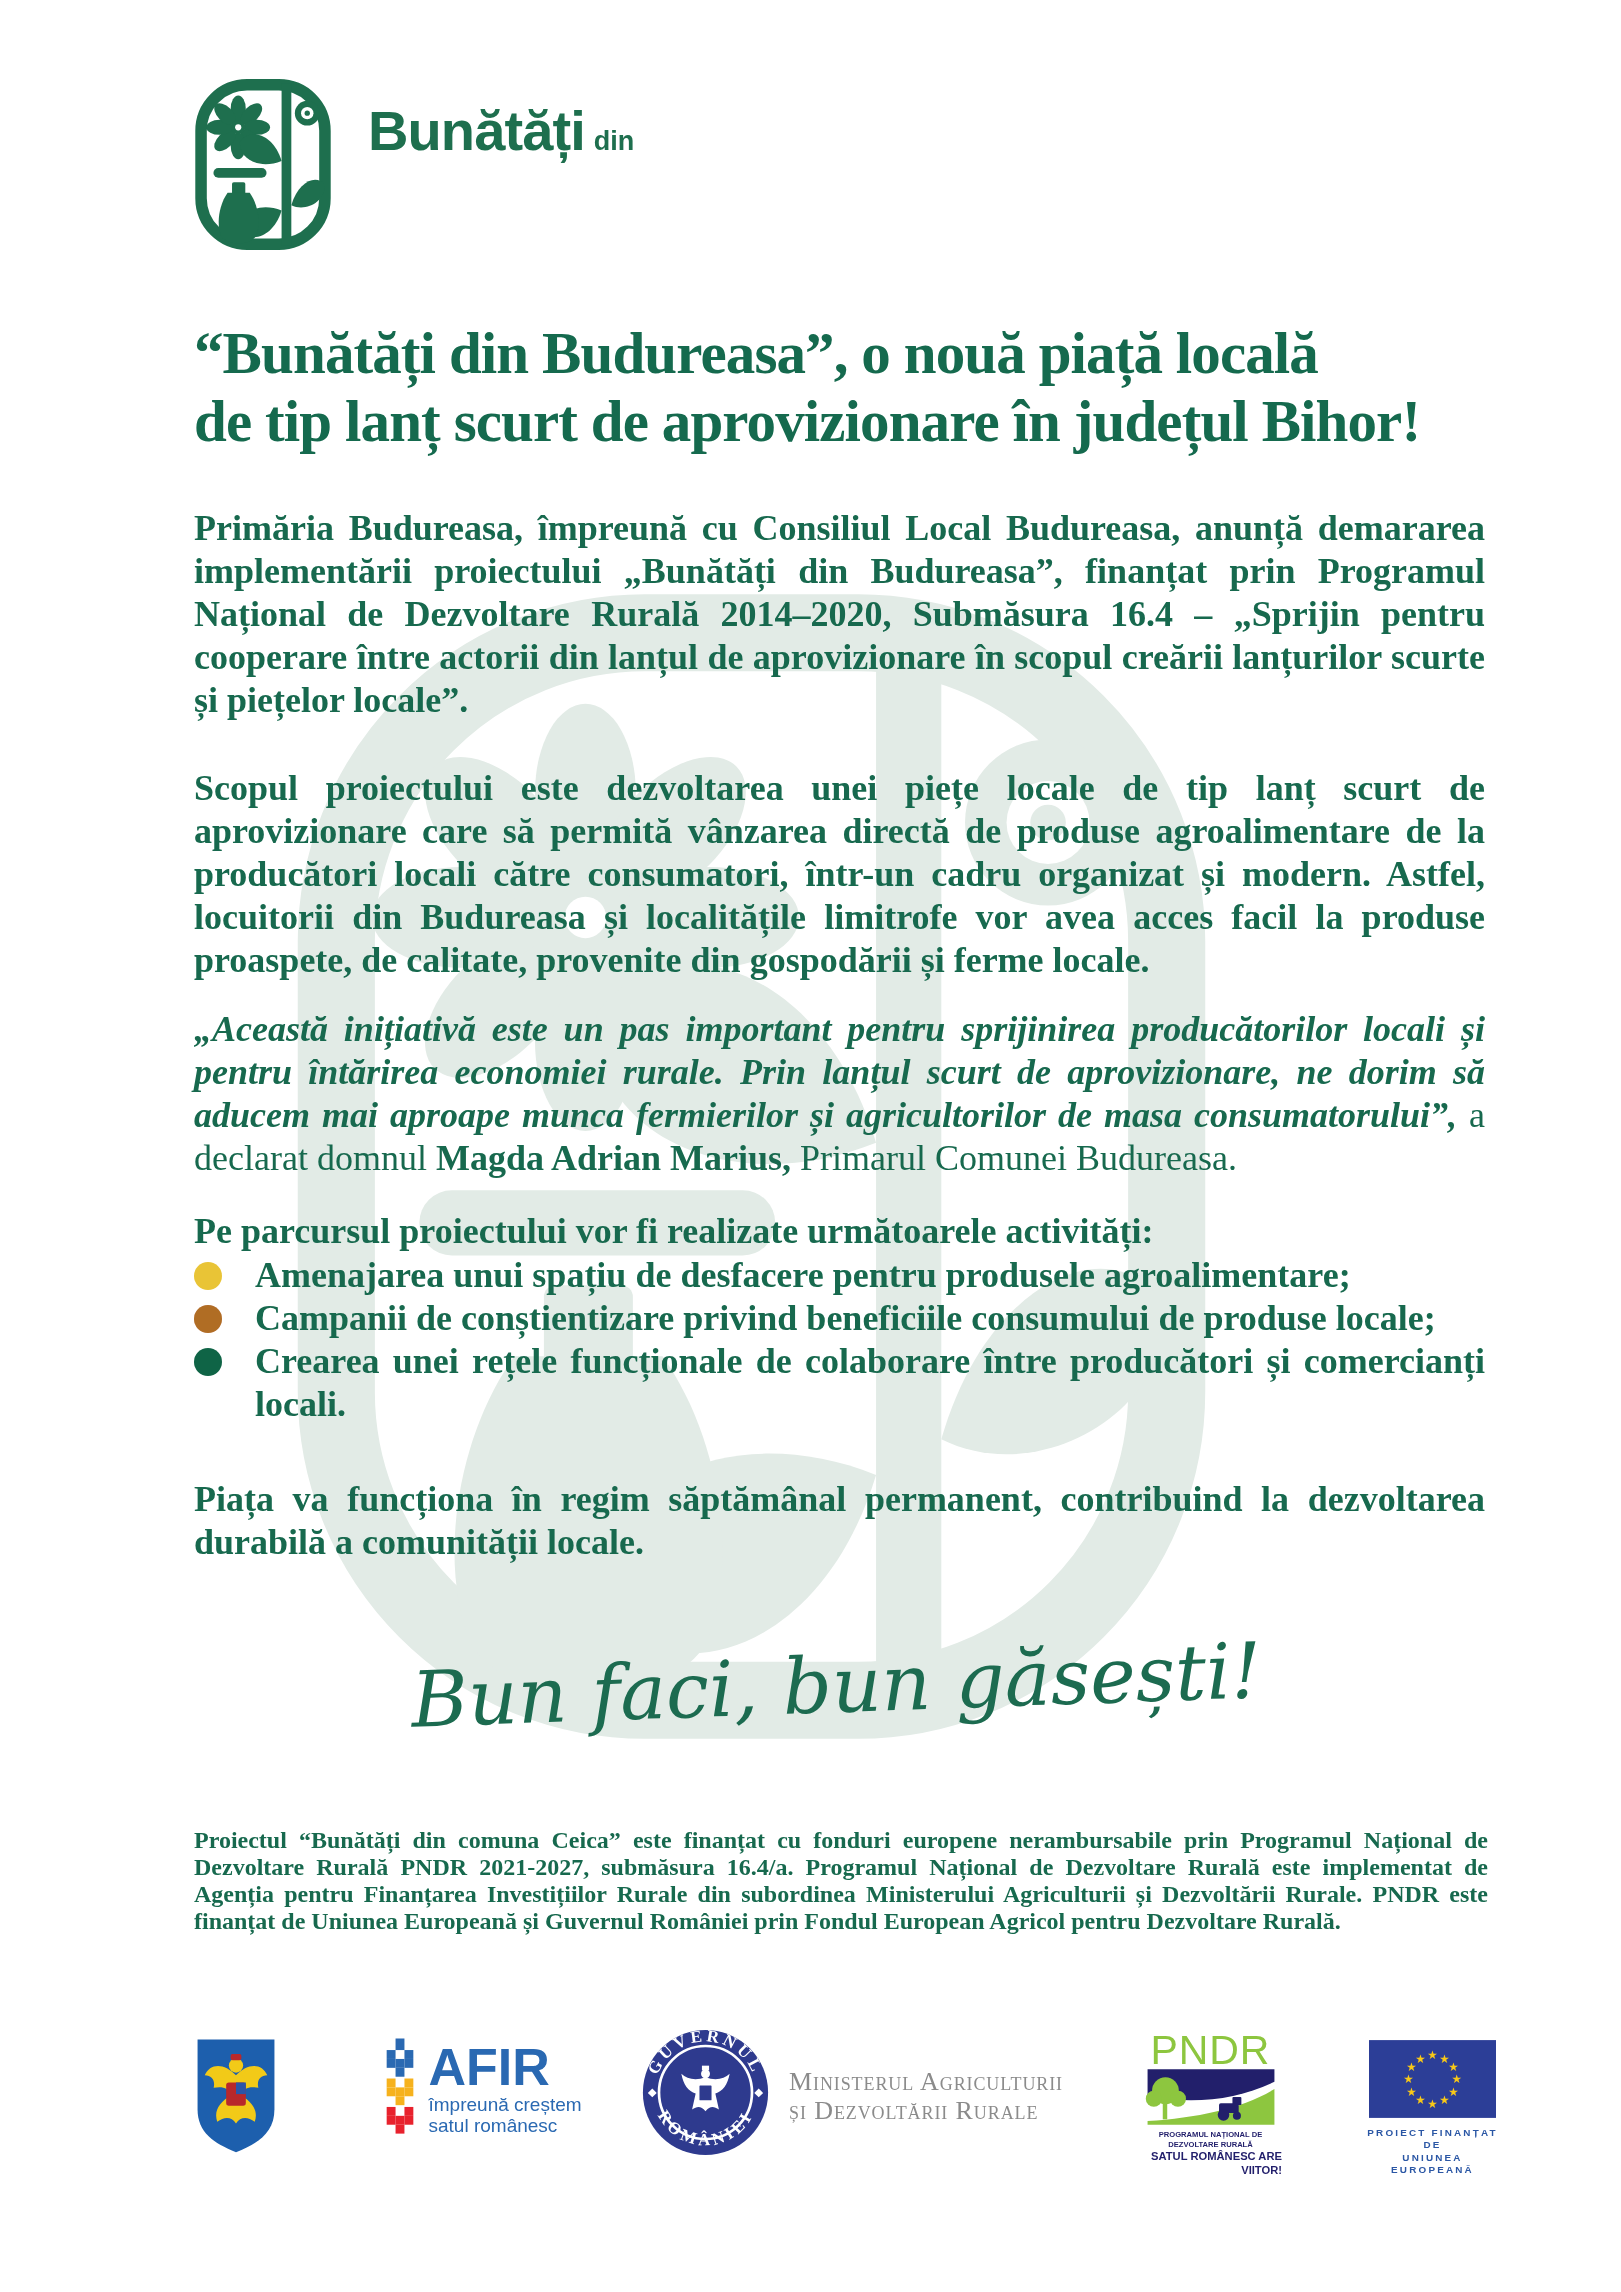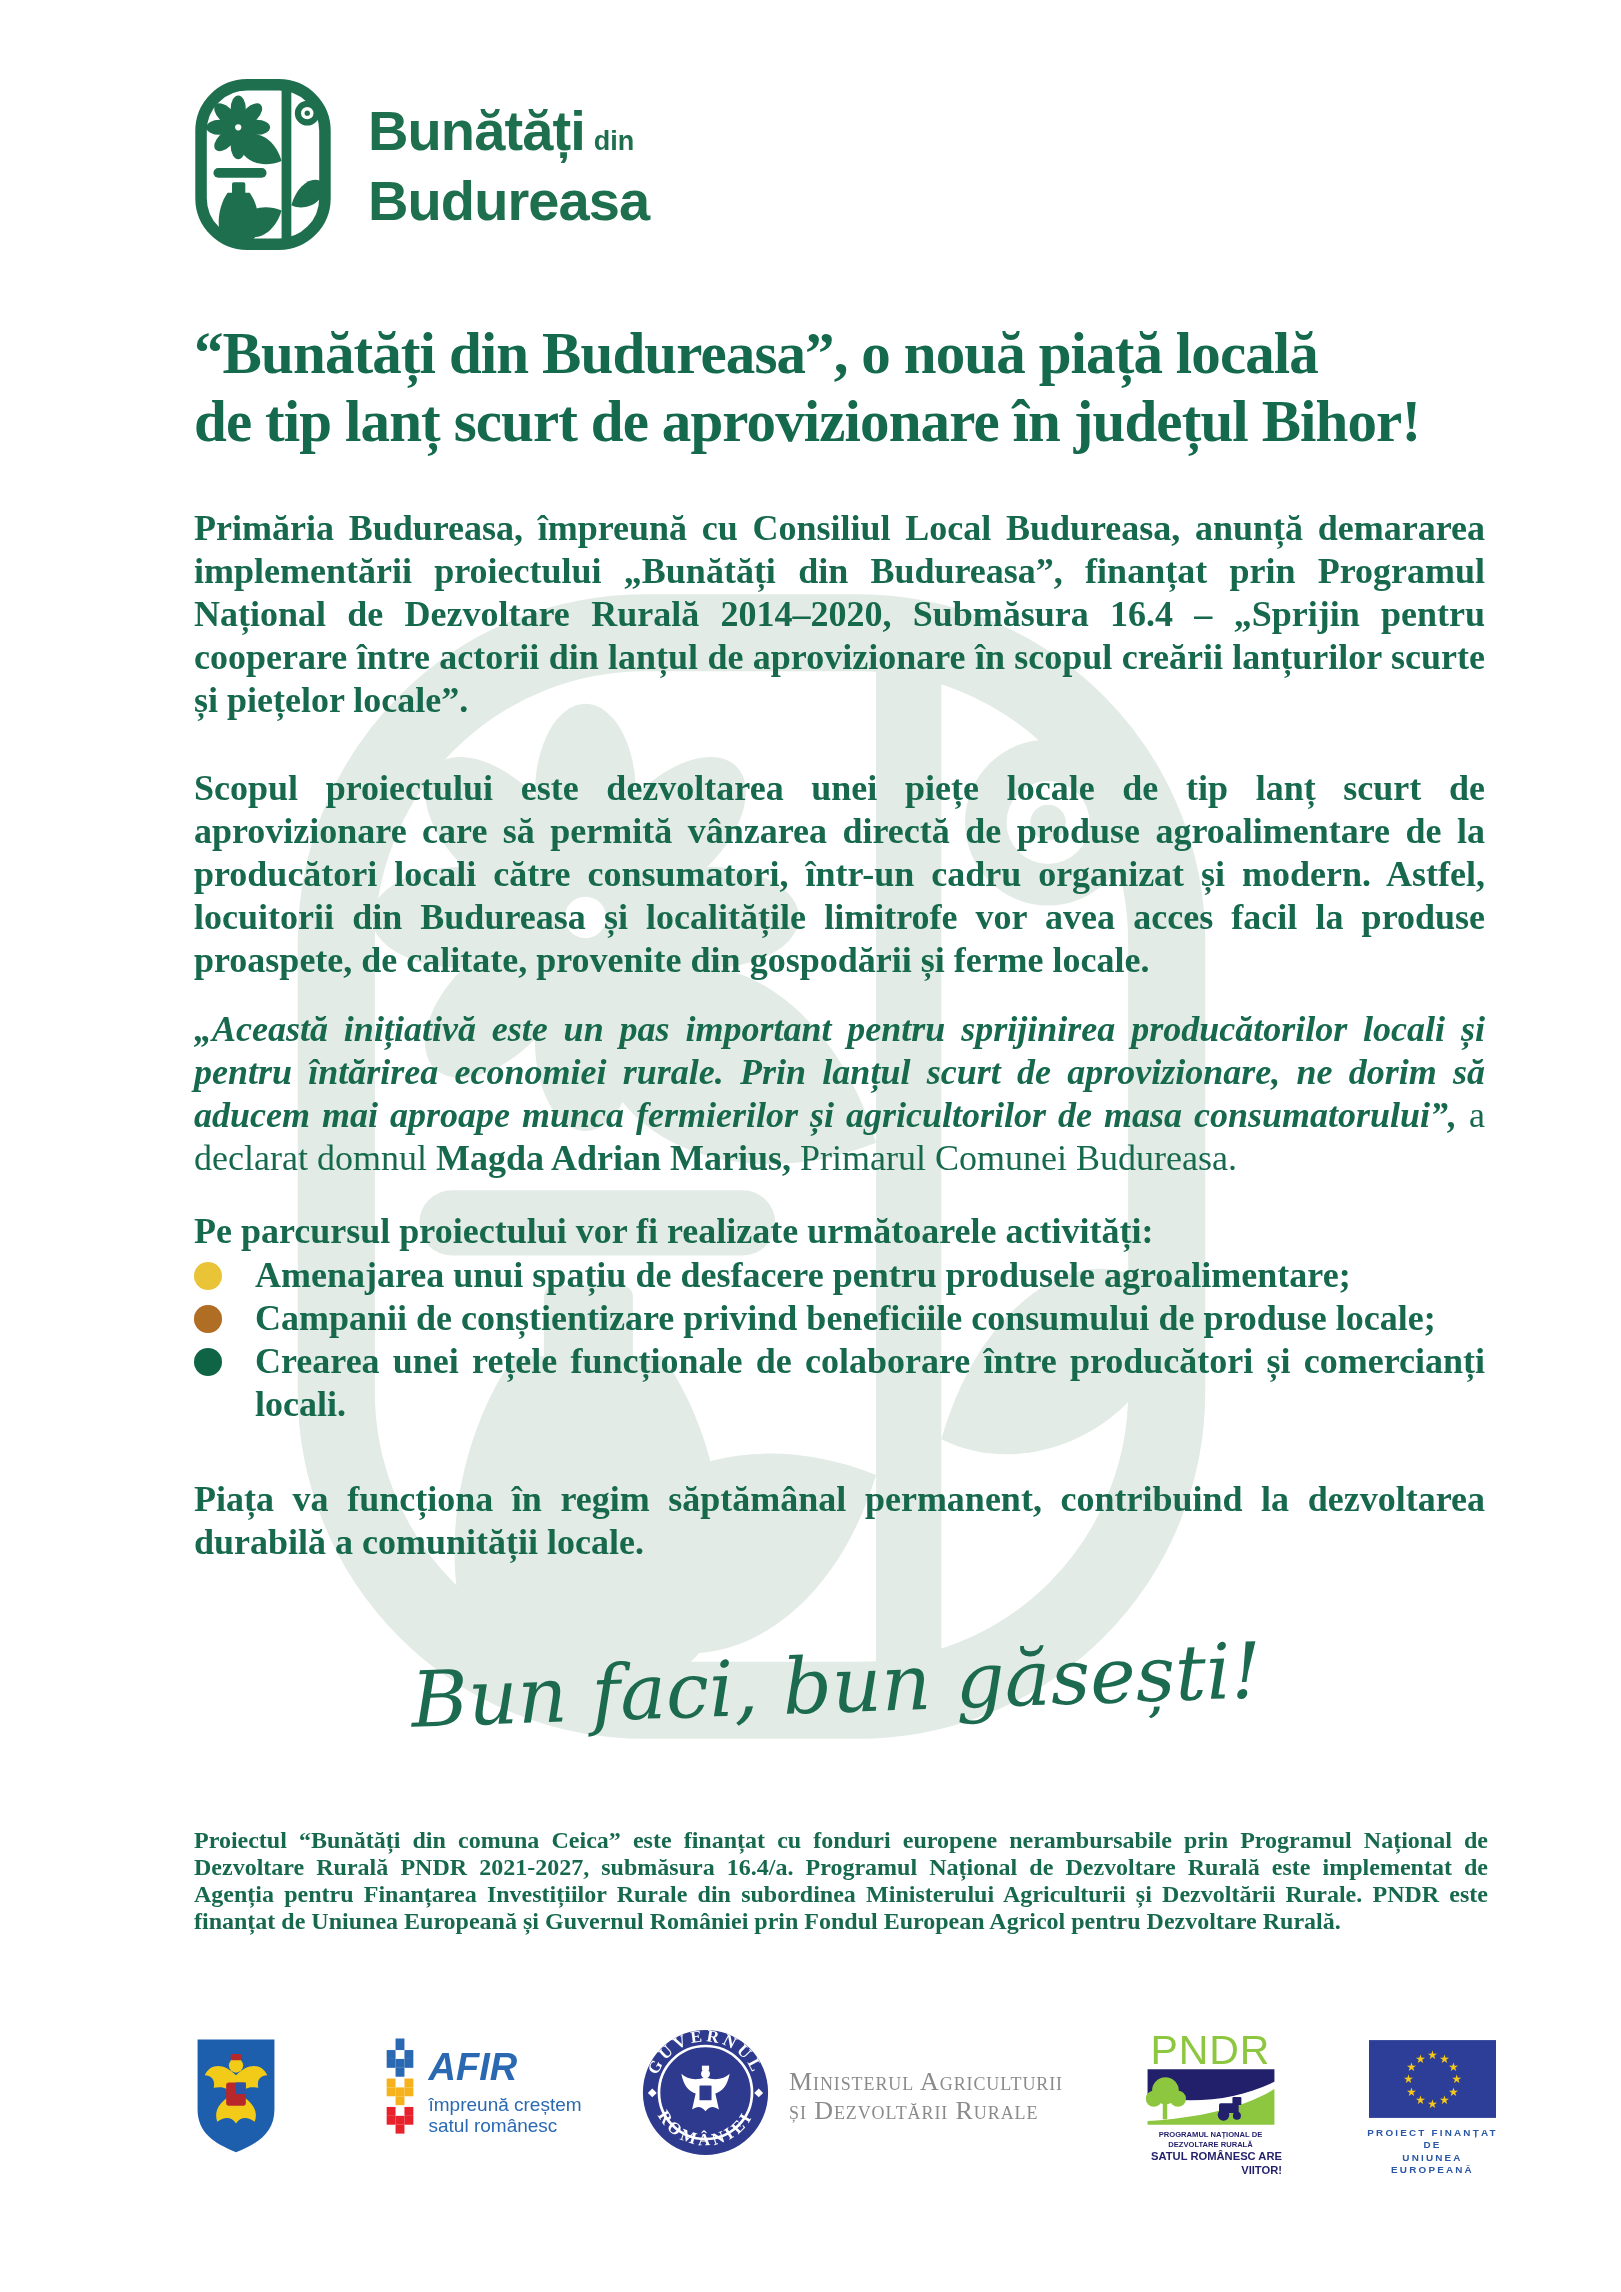--- a/index.html
+++ b/index.html
@@ -37,21 +37,21 @@
           transform:rotate(-2deg);}
   
   .footer-note{left:168px;top:1827px;width:1294px;font-weight:700;font-size:24px;line-height:27px;
                text-align:justify;text-align-last:left;}
   
   .logos{left:0;top:2029px;width:1621px;height:170px;}
   .logos > div{position:absolute;}
   .arms{left:166px;top:7.2px;}
   .afir{left:358px;top:9px;display:flex;gap:12.5px;}
   .afir-text{font-family:"Liberation Sans",sans-serif;color:#2a69b2;margin-top:3.6px;}
-  .afir-acr{font-weight:bold;font-size:38px;line-height:50px;font-style:italic;}
+  .afir-acr{font-weight:bold;font-size:52px;line-height:50px;}
   .afir-tag{font-size:19px;line-height:20.6px;margin-top:3.6px;}
   .guv{left:616px;top:0px;}
   .ministry{left:763px;top:38px;font-family:"Liberation Serif",serif;font-variant:small-caps;
             font-size:26px;line-height:29px;color:#8b8b8b;letter-spacing:0.9px;}
   .pndr{left:1113px;top:1.8px;width:143px;text-align:center;font-family:"Liberation Sans",sans-serif;}
   .pndr-acr{color:#8dc63f;font-weight:normal;font-size:41px;line-height:38px;letter-spacing:0.9px;}
   .pndr-c1{color:#221f6b;font-weight:bold;font-size:7.6px;line-height:9.9px;margin-top:2.7px;}
   .pndr-c2{color:#221f6b;font-weight:bold;font-size:11.2px;line-height:13.4px;text-align:right;}
   .eu{left:1333px;top:10.7px;width:147px;text-align:center;font-family:"Liberation Sans",sans-serif;}
   .eu-cap{color:#2b57a5;font-weight:bold;font-size:9.9px;line-height:12.5px;letter-spacing:2.2px;margin-top:6.3px;}
@@ -100,21 +100,20 @@
   <svg class="watermark" viewBox="0 0 160 200">
     <use href="#logo-mark"></use>
   </svg>
 
   <div class="layer logo-header">
     <svg class="logo-mark-svg" viewBox="0 0 160 200">
       <use href="#logo-mark"></use>
     </svg>
     <div class="logo-word">
       <div><span>Bunătăți</span><span class="din">din</span></div>
-      <div>Budureasa</div>
     </div>
   </div>
 
   <div class="layer headline">
     <div>“Bunătăți din Budureasa”, o nouă piață locală</div>
     <div>de tip lanț scurt de aprovizionare în județul Bihor!</div>
   </div>
 
   <div class="layer para p1">Primăria Budureasa, împreună cu Consiliul Local Budureasa, anunță demararea implementării proiectului „Bunătăți din Budureasa”, finanțat prin Programul Național de Dezvoltare Rurală 2014–2020, Submăsura 16.4 – „Sprijin pentru cooperare între actorii din lanțul de aprovizionare în scopul creării lanțurilor scurte și piețelor locale”.</div>
   <div class="layer para p2">Scopul proiectului este dezvoltarea unei piețe locale de tip lanț scurt de aprovizionare care să permită vânzarea directă de produse agroalimentare de la producători locali către consumatori, într-un cadru organizat și modern. Astfel, locuitorii din Budureasa și localitățile limitrofe vor avea acces facil la produse proaspete, de calitate, provenite din gospodării și ferme locale.</div>

